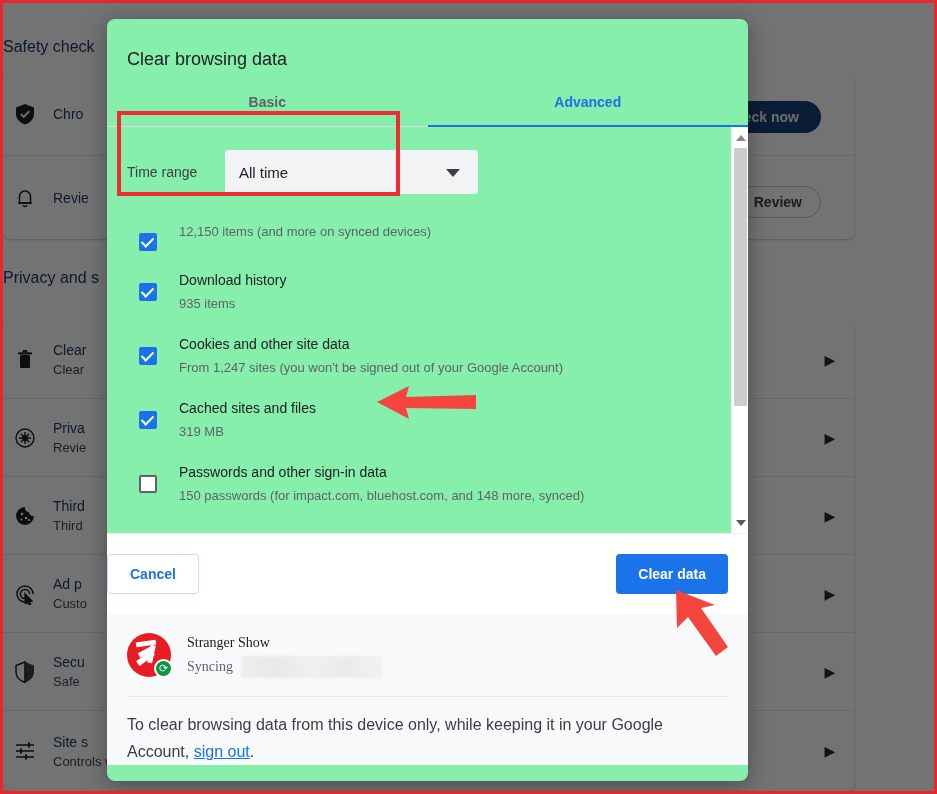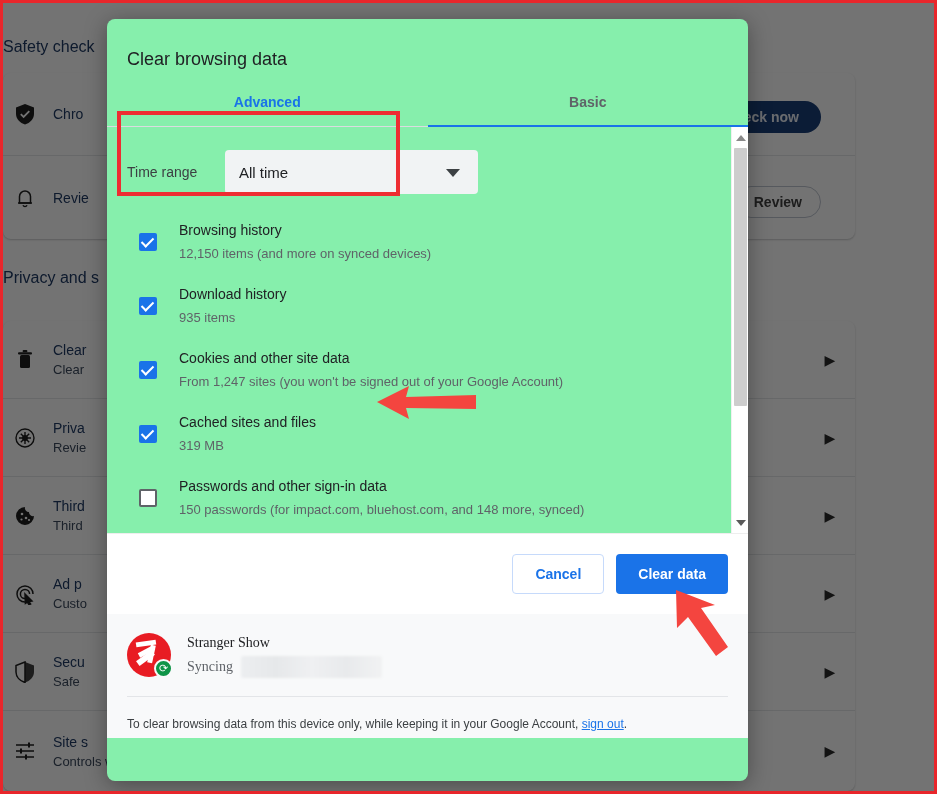--- a/index.html
+++ b/index.html
@@ -217,21 +217,21 @@
     width: 13px; height: 258px;
     background: #cdcdcd;
     border-radius: 1px;
     cursor: pointer;
   }
 
   
   .dlg-actions {
     flex: 0 0 auto;
     height: 81px;
-    display: flex; align-items: center; justify-content: flex-end;
+    display: flex; align-items: center; justify-content: space-between;
     padding-right: 20px;
     background: #ffffff;
     border-top: 1px solid #eeeeee;
     gap: 12px;
   }
   .btn-cancel {
     background: #ffffff; color: #1a73e8;
     border: 1px solid #c6dafb; border-radius: 4px;
     font-size: 14px; font-weight: 600;
     padding: 11px 22px;
@@ -283,21 +283,21 @@
     width: 141px; height: 22px;
     margin-left: 8px;
     background: linear-gradient(90deg,#eceef0,#e6e8ea,#eff0f2,#e8eaec,#f1f2f3);
     border-radius: 2px;
     filter: blur(1px);
   }
   .acct-divider {
     height: 1px; background: #e3e5e8; margin-top: 18px;
   }
   .acct-note {
-    font-size: 12px; color: #3c4043; line-height: 27px;
+    font-size: 16px; color: #3c4043; line-height: 27px;
     padding: 14px 56px 0 0;
   }
   .acct-note a { color: #1a73e8; text-decoration: underline; }
 
   
   .annot { position: absolute; z-index: 40; pointer-events: none; }
 </style>
 </head>
 <body>
 
@@ -431,40 +431,39 @@
   </div>
 </div>
 
 <div id="scrim"></div>
 
 <div id="dialog">
 
   <div class="dlg-title">Clear browsing data</div>
 
   <div class="dlg-tabs">
+    <button class="dlg-tab">Basic</button>
     <button class="dlg-tab active">Advanced</button>
-    <button class="dlg-tab">Basic</button>
     <div class="tab-underline"></div>
   </div>
 
   <div class="dlg-body">
     <div class="dlg-body-inner">
 
       <div class="timerange-row">
         <div class="timerange-label">Time range</div>
         <div class="timerange-select">
           <span>All time</span>
           <span class="caret"></span>
         </div>
       </div>
 
       <div class="check-item">
         <div class="cbox on"></div>
         <div class="check-text">
-          <div class="check-title">Browsing history</div>
           <div class="check-sub">12,150 items (and more on synced devices)</div>
         </div>
       </div>
 
       <div class="check-item">
         <div class="cbox on"></div>
         <div class="check-text">
           <div class="check-title">Download history</div>
           <div class="check-sub">935 items</div>
         </div>

